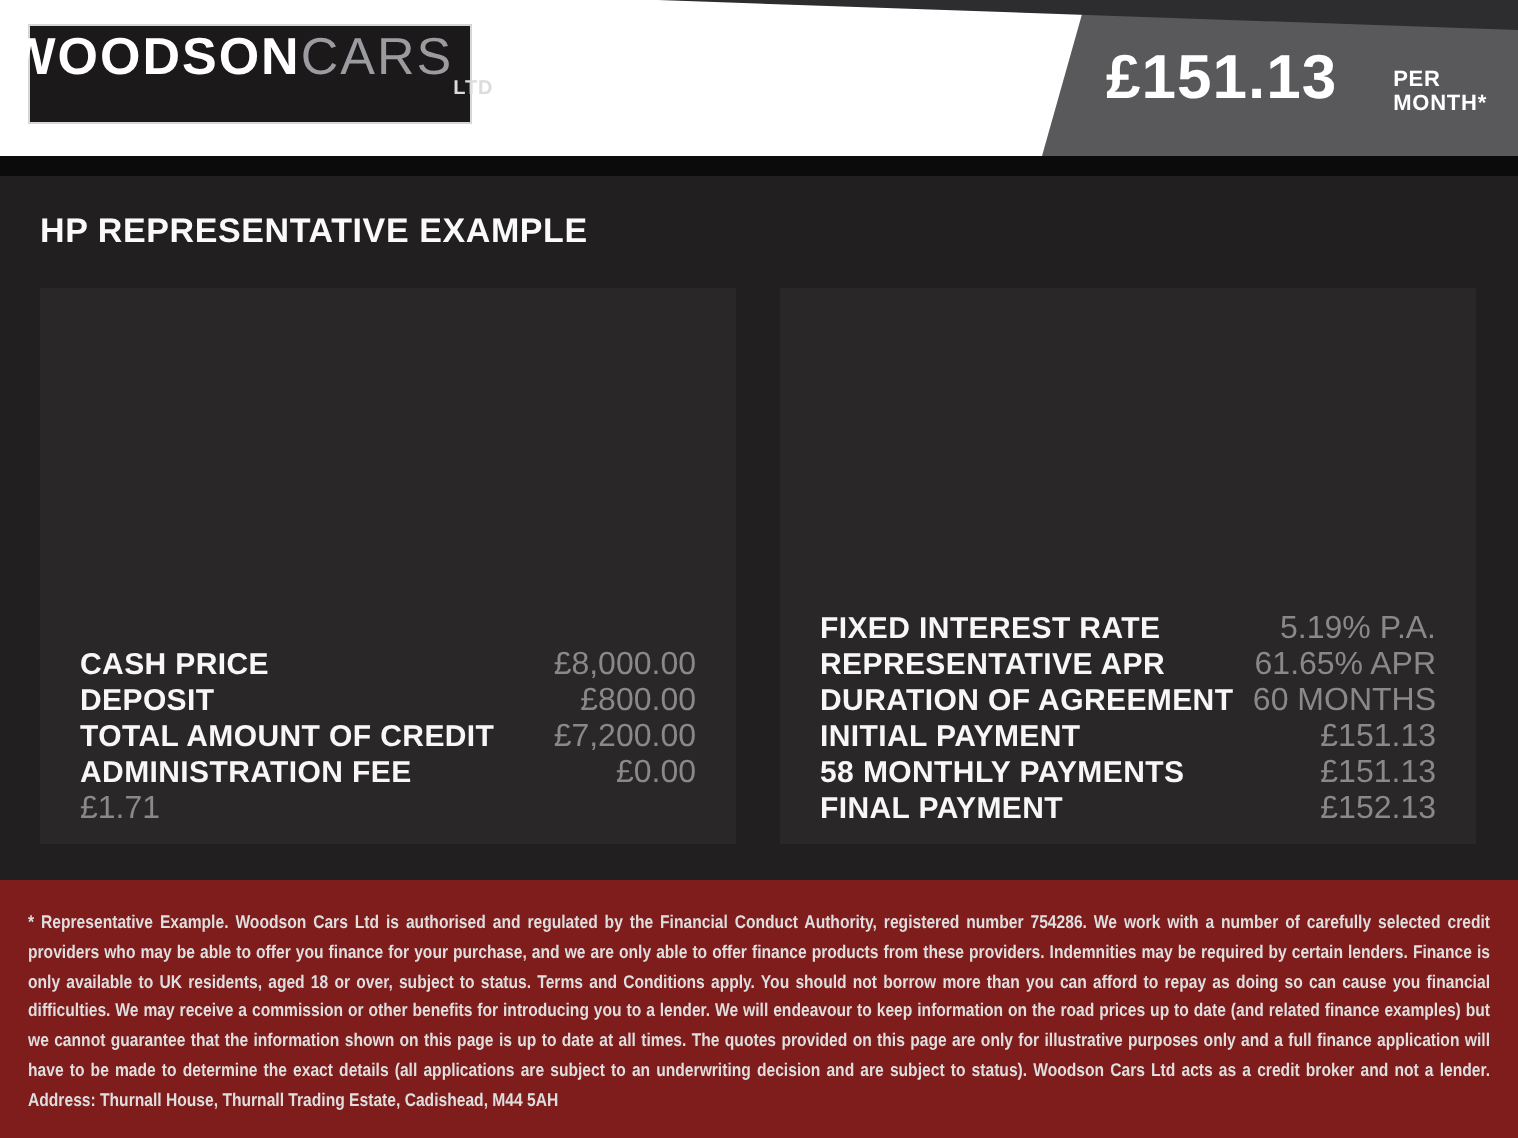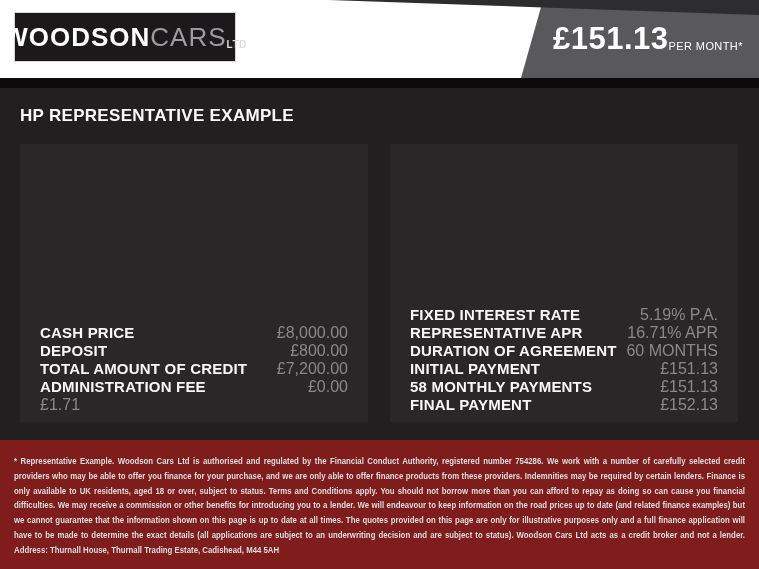--- a/index.html
+++ b/index.html
@@ -14,26 +14,26 @@
   .dark-wedge {
     position:absolute; top:0; right:0; width:430px; height:15px;
     background:#2d2c2e; clip-path:polygon(0 0, 100% 0, 100% 100%); z-index:3;
   }
   .price-banner {
     position:absolute; top:0; right:0; width:244px; height:78px;
     background:#59585a; clip-path:polygon(28px 0, 100% 0, 100% 100%, 6px 100%);
     z-index:2; display:flex; align-items:center; padding-left:38px;
   }
   .price-amount { color:#ffffff; font-size:31px; font-weight:700; letter-spacing:0.5px; }
-  .price-period { color:#ffffff; font-size:11px; font-weight:400; margin-left:0; margin-top:13px; letter-spacing:0.4px; }
+  .price-period { color:#ffffff; font-size:11px; font-weight:700; margin-left:28px; margin-top:13px; letter-spacing:0.4px; }
 
   .logo-box {
     position:absolute; left:14px; top:12px; width:222px; height:50px;
     background:#1b191a; border:1px solid #d6d6d6;
-    display:flex; align-items:center; justify-content:center; z-index:4;
+    display:flex; align-items:flex-start; justify-content:center; z-index:4;
   }
   .logo-primary   { color:#ffffff; font-size:26px; font-weight:700; letter-spacing:1px; }
   .logo-secondary { color:#9c9ca0; font-size:26px; font-weight:400; letter-spacing:1px; }
   .logo-suffix    { color:#dcdcdc; font-size:10px; font-weight:700; align-self:flex-end; margin-bottom:11px; letter-spacing:0.5px; }
 
   .black-strip { width:759px; height:10px; background:#0b0b0b; }
 
   
   .card { width:759px; height:481px; background:#221f20; display:flex; flex-direction:column; }
   .card-title {
@@ -103,21 +103,21 @@
         </div>
       </section>
 
       <section class="panel">
         <div class="finance-row">
           <span class="row-label">FIXED INTEREST RATE</span>
           <span class="row-value">5.19% P.A.</span>
         </div>
         <div class="finance-row">
           <span class="row-label">REPRESENTATIVE APR</span>
-          <span class="row-value">16.71% APR</span>
+          <span class="row-value">61.65% APR</span>
         </div>
         <div class="finance-row">
           <span class="row-label">DURATION OF AGREEMENT</span>
           <span class="row-value">60 MONTHS</span>
         </div>
         <div class="finance-row">
           <span class="row-label">INITIAL PAYMENT</span>
           <span class="row-value">£151.13</span>
         </div>
         <div class="finance-row">

